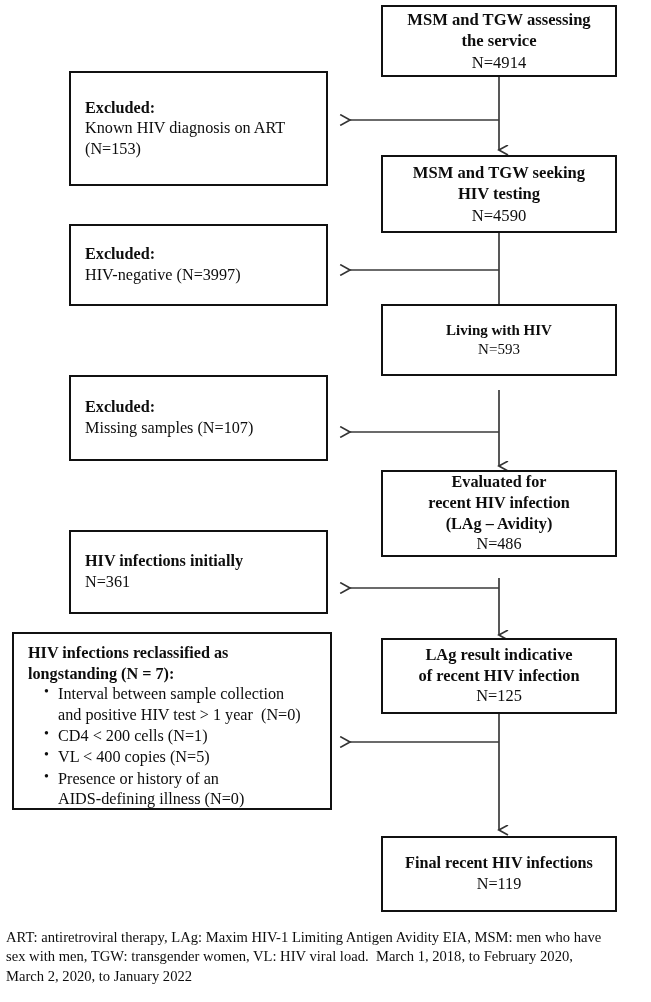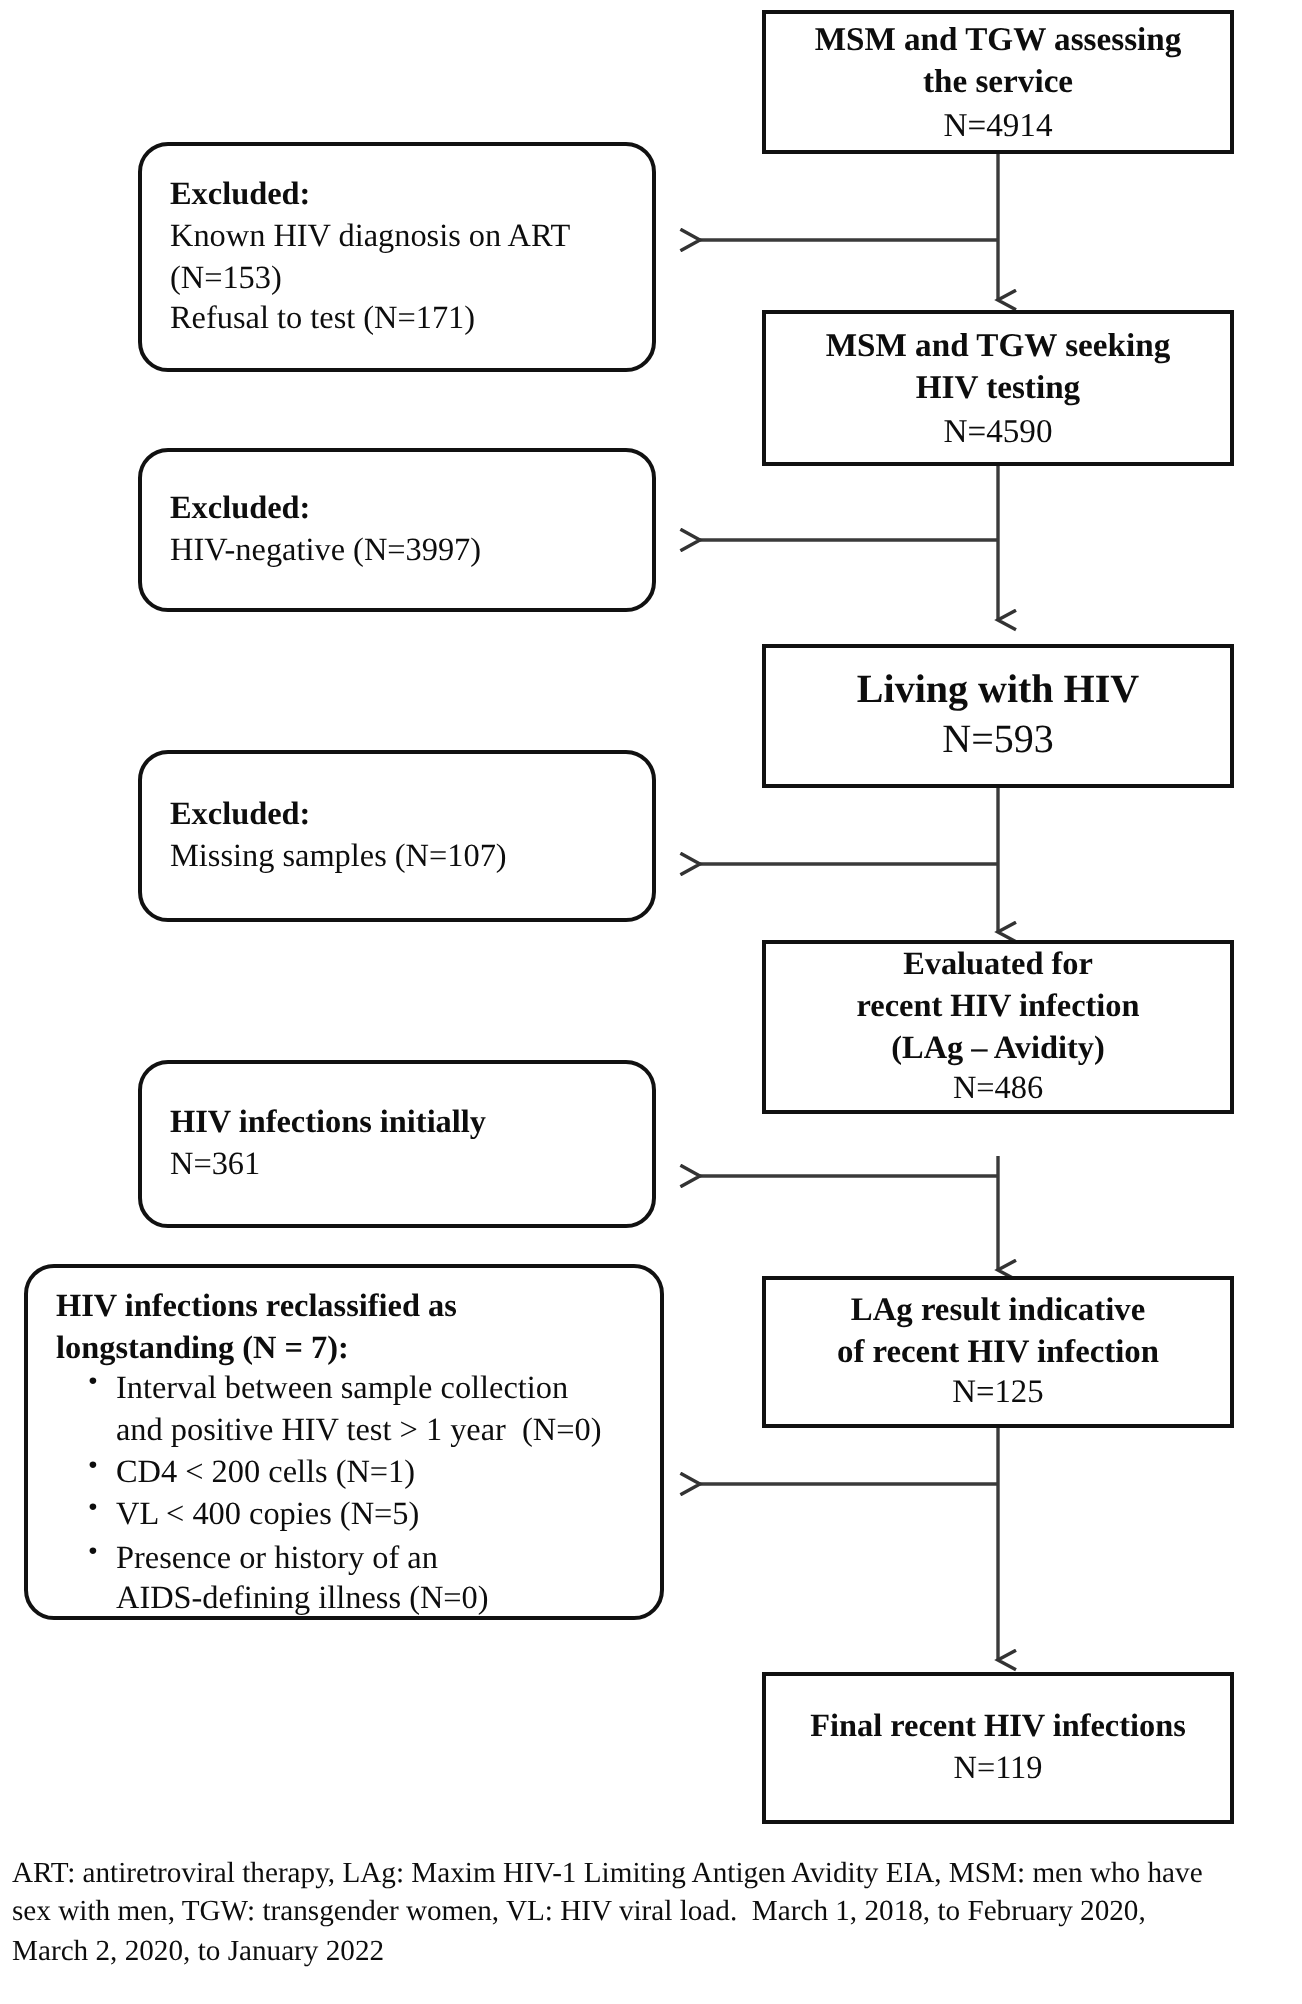--- a/index.html
+++ b/index.html
@@ -48,21 +48,20 @@
 
   .node.center {
     align-items: center;
     text-align: center;
   }
 
   .node.side {
     align-items: flex-start;
     text-align: left;
     justify-content: center;
-    border-radius: 15px;
   }
 
   .line {
     display: block;
     white-space: pre;
     line-height: 1.27;
   }
 
   .bold {
     font-weight: bold;
@@ -153,21 +152,21 @@
     <span class="line bold">the service</span>
     <span class="line">N=4914</span>
   </div>
 
   <div class="node center" style="left:381px; top:155px; width:236px; height:78px; font-size:16.6px;">
     <span class="line bold">MSM and TGW seeking</span>
     <span class="line bold">HIV testing</span>
     <span class="line">N=4590</span>
   </div>
 
-  <div class="node center" style="left:381px; top:322px; width:236px; height:72px; font-size:20px;">
+  <div class="node center" style="left:381px; top:304px; width:236px; height:72px; font-size:15px;">
     <span class="line bold">Living with HIV</span>
     <span class="line">N=593</span>
   </div>
 
   <div class="node center" style="left:381px; top:470px; width:236px; height:87px; font-size:16.2px;">
     <span class="line bold">Evaluated for</span>
     <span class="line bold">recent HIV infection</span>
     <span class="line bold">(LAg – Avidity)</span>
     <span class="line">N=486</span>
   </div>
@@ -180,21 +179,20 @@
 
   <div class="node center" style="left:381px; top:836px; width:236px; height:76px; font-size:16.2px;text-align:right;">
     <span class="line bold">Final recent HIV infections</span>
     <span class="line">N=119</span>
   </div>
 
   <div class="node side" style="left:69px; top:71px; width:259px; height:115px; font-size:16.2px;">
     <span class="line bold">Excluded:</span>
     <span class="line">Known HIV diagnosis on ART</span>
     <span class="line">(N=153)</span>
-    <span class="line">Refusal to test (N=171)</span>
   </div>
 
   <div class="node side" style="left:69px; top:224px; width:259px; height:82px; font-size:16.2px;">
     <span class="line bold">Excluded:</span>
     <span class="line">HIV-negative (N=3997)</span>
   </div>
 
   <div class="node side" style="left:69px; top:375px; width:259px; height:86px; font-size:16.2px;">
     <span class="line bold">Excluded:</span>
     <span class="line">Missing samples (N=107)</span>

